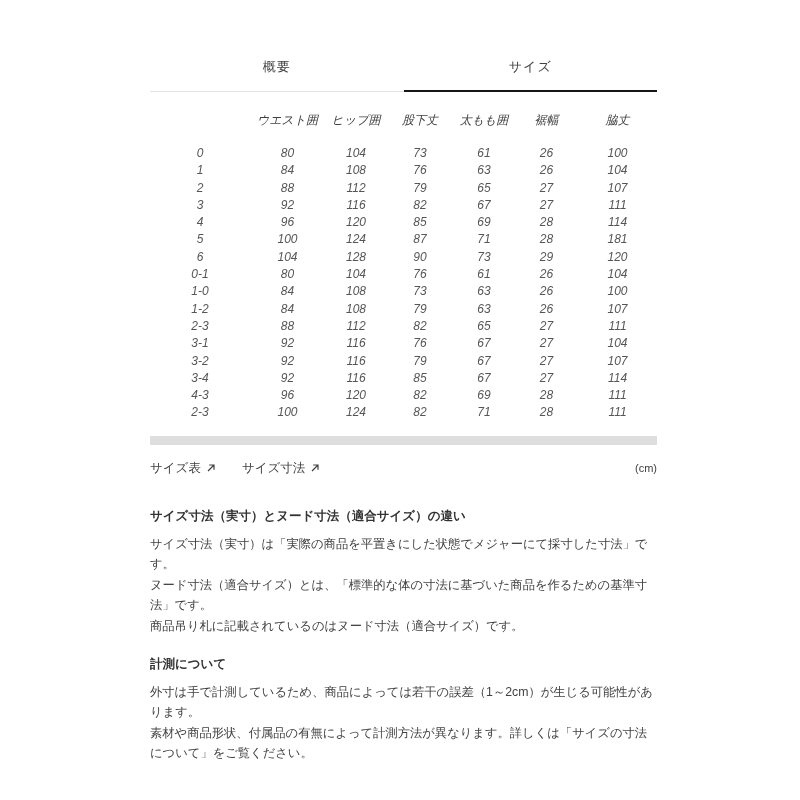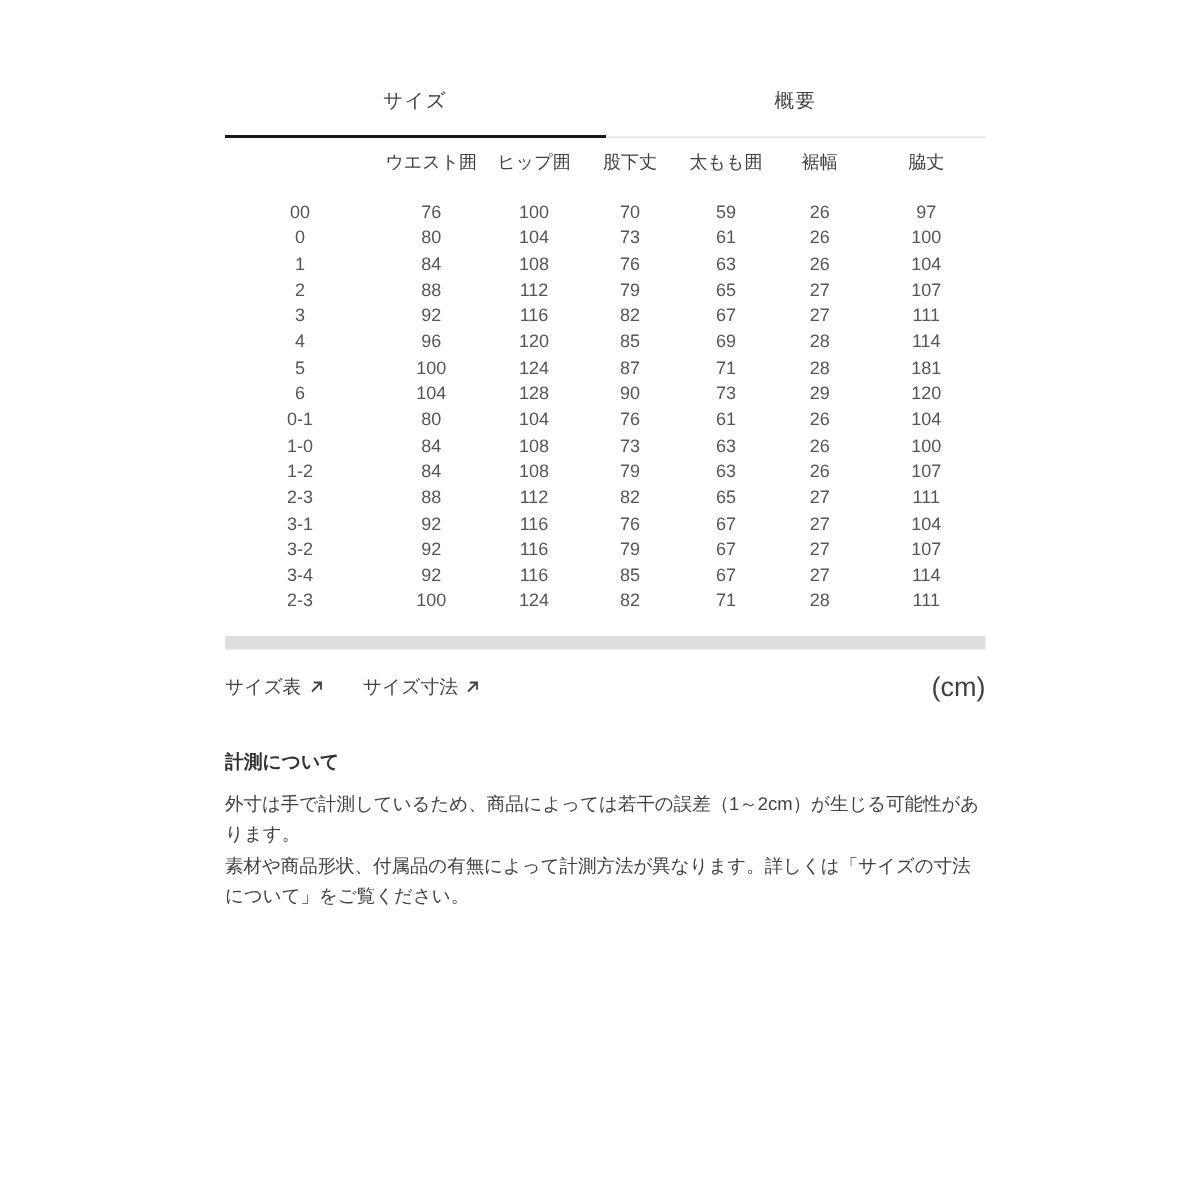--- a/index.html
+++ b/index.html
@@ -9,21 +9,21 @@
   .content { position: absolute; left: 150px; top: 48px; width: 507px; }
 
   
   .tab-bar { display: flex; width: 100%; }
   .tab { flex: 1 1 50%; text-align: center; font-size: 13px; color: #414141;
          padding: 10px 0 14px 0; border-bottom: 1px solid #e3e3e3; cursor: pointer;
          letter-spacing: 1px; }
   .tab.active { border-bottom: 2px solid #171717; }
 
   
-  table.size-table { width: 100%; border-collapse: collapse; table-layout: fixed; margin-top: 8px; }
+  table.size-table { width: 100%; border-collapse: collapse; table-layout: fixed; margin-top: 20px; font-style: italic; }
   table.size-table col.c-label { width: 100px; }
   table.size-table col.c1 { width: 75px; }
   table.size-table col.c2 { width: 62px; }
   table.size-table col.c3 { width: 66px; }
   table.size-table col.c4 { width: 62px; }
   table.size-table col.c5 { width: 63px; }
   table.size-table col.c6 { width: 79px; }
   table.size-table th { font-weight: normal; font-size: 12px; color: #414141;
                         text-align: center; padding: 0 0 16px 0; }
   table.size-table td { font-size: 12px; color: #565656; text-align: center;
@@ -31,40 +31,40 @@
 
   
   .hscroll-track { margin-top: 14px; width: 100%; height: 9px; background: #f7f7f7; }
   .hscroll-thumb { width: 100%; height: 9px; background: #dedede; border-radius: 1px; }
 
   
   .links-row { display: flex; align-items: center; margin-top: 15px; font-size: 12.5px; }
   .link { display: inline-flex; align-items: center; gap: 5px; color: #414141;
           text-decoration: none; margin-right: 26px; cursor: pointer; }
   .link svg { display: block; }
-  .unit { margin-left: auto; font-size: 18px; color: #414141; }
+  .unit { margin-left: auto; font-size: 11px; color: #414141; }
 
   
   .section { margin-top: 30px; width: 100%; }
   .section + .section { margin-top: 19px; }
   .section h3 { font-size: 12.5px; font-weight: bold; color: #333333; margin-bottom: 9px;
                 line-height: 18px; }
   .section p { font-size: 12.3px; line-height: 20px; color: #414141; margin: 0 0 1px 0; }
 </style>
 </head>
 <body>
 
 <div class="content">
 
   <div class="tab-bar">
+    <div class="tab">
+      <span>概要</span>
+    </div>
     <div class="tab active">
       <span>サイズ</span>
-    </div>
-    <div class="tab">
-      <span>概要</span>
     </div>
   </div>
 
   <table class="size-table">
     <colgroup>
       <col class="c-label">
         <col class="c1">
         <col class="c2">
         <col class="c3">
       <col class="c4">
@@ -77,29 +77,20 @@
         <th>ウエスト囲</th>
         <th>ヒップ囲</th>
         <th>股下丈</th>
         <th>太もも囲</th>
         <th>裾幅</th>
         <th>脇丈</th>
       </tr>
     </thead>
     <tbody id="size-table-body">
         <tr>
-          <td>00</td>
-          <td>76</td>
-          <td>100</td>
-          <td>70</td>
-          <td>59</td>
-          <td>26</td>
-          <td>97</td>
-        </tr>
-        <tr>
           <td>0</td>
           <td>80</td>
           <td>104</td>
           <td>73</td>
           <td>61</td>
           <td>26</td>
           <td>100</td>
         </tr>
         <tr>
           <td>1</td>
@@ -210,20 +201,29 @@
           <td>107</td>
         </tr>
         <tr>
           <td>3-4</td>
           <td>92</td>
           <td>116</td>
           <td>85</td>
           <td>67</td>
           <td>27</td>
           <td>114</td>
+        </tr>
+        <tr>
+          <td>4-3</td>
+          <td>96</td>
+          <td>120</td>
+          <td>82</td>
+          <td>69</td>
+          <td>28</td>
+          <td>111</td>
         </tr>
         <tr>
           <td>2-3</td>
           <td>100</td>
           <td>124</td>
           <td>82</td>
           <td>71</td>
           <td>28</td>
           <td>111</td>
         </tr>
@@ -247,20 +247,26 @@
       <span>サイズ寸法</span>
       <span>
         <svg width="10" height="10" viewBox="0 0 10 10">
           <path d="M2 8 L8 2 M3.2 2 H8 V6.8" fill="none" stroke="#414141" stroke-width="1.2"></path>
         </svg>
       </span>
     </a>
     <span class="unit">(cm)</span>
   </div>
 
+  <div class="section">
+    <h3>サイズ寸法（実寸）とヌード寸法（適合サイズ）の違い</h3>
+    <p>サイズ寸法（実寸）は「実際の商品を平置きにした状態でメジャーにて採寸した寸法」です。</p>
+    <p>ヌード寸法（適合サイズ）とは、「標準的な体の寸法に基づいた商品を作るための基準寸法」です。</p>
+    <p>商品吊り札に記載されているのはヌード寸法（適合サイズ）です。</p>
+  </div>
 
   <div class="section">
     <h3>計測について</h3>
     <p>外寸は手で計測しているため、商品によっては若干の誤差（1～2cm）が生じる可能性があります。</p>
     <p>素材や商品形状、付属品の有無によって計測方法が異なります。詳しくは「サイズの寸法について」をご覧ください。</p>
 
   </div>
 
 </div>
 

